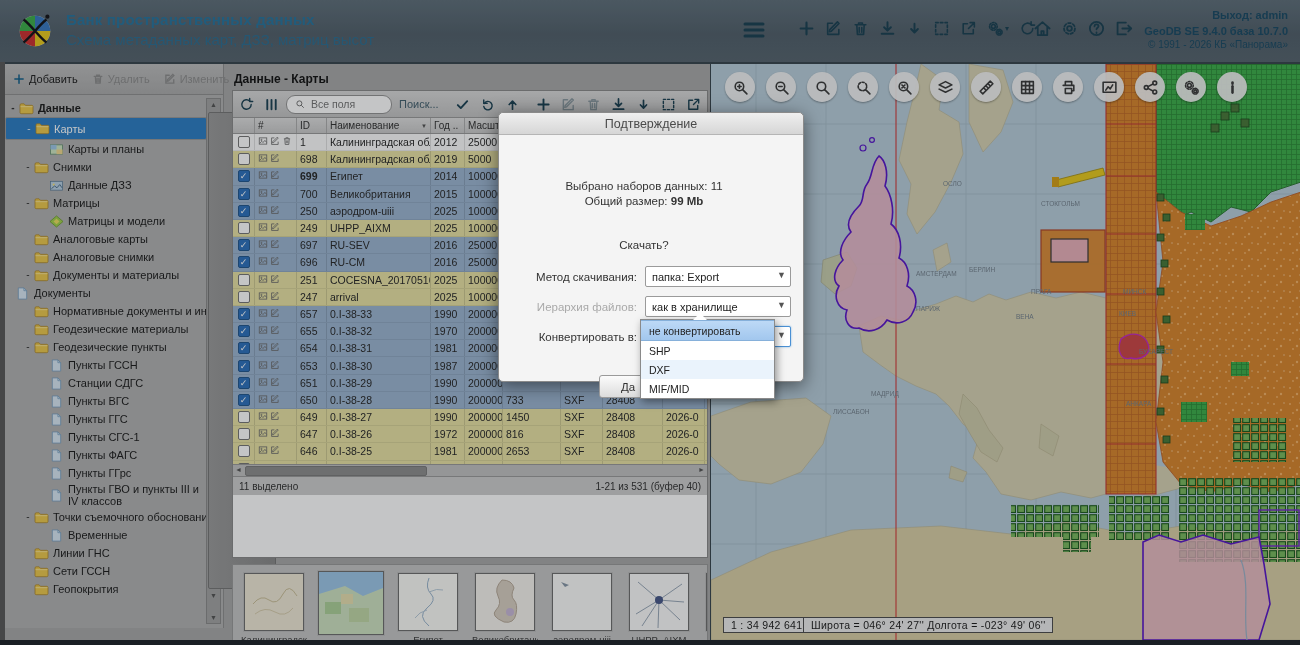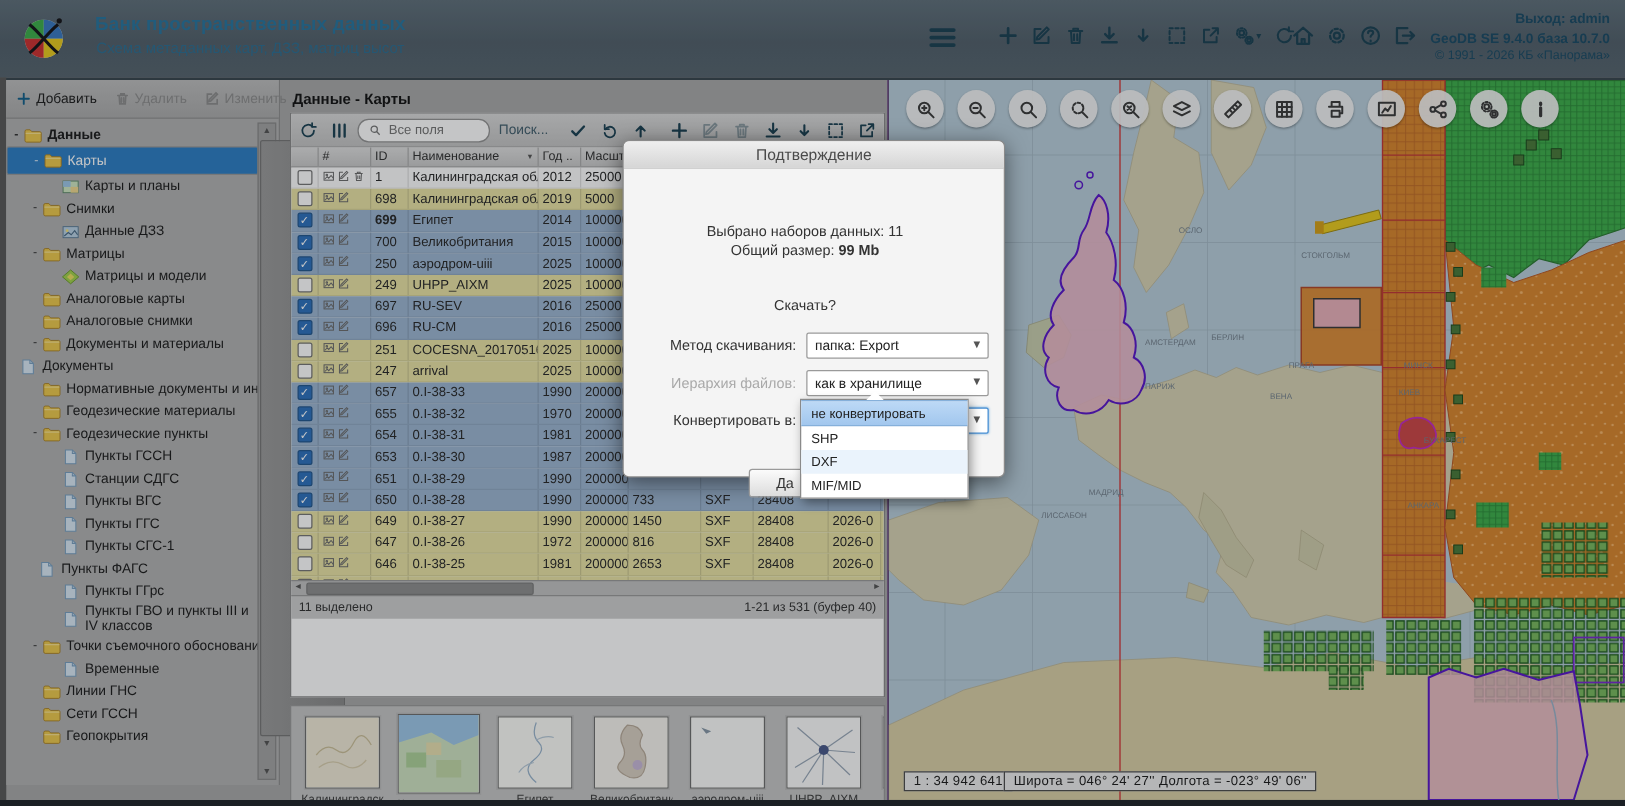--- a/index.html
+++ b/index.html
@@ -2,23 +2,23 @@
 <html><head>
 <meta charset="utf-8">
 <style>
   html,body{margin:0;padding:0;background:#666;}
   #app{position:relative;width:1300px;height:645px;background:#a9a9a9;overflow:hidden;
        font-family:"Liberation Sans",sans-serif;-webkit-font-smoothing:antialiased;}
   
   #hdr{position:absolute;left:0;top:0;width:1300px;height:62px;
        background:linear-gradient(#60707b,#53616b 55%,#57656f);border-bottom:2px solid #39464e;}
   #logo{position:absolute;left:14px;top:10px;width:42px;height:42px;}
-  #hdr-titles{position:absolute;left:76px;top:11px;}
+  #hdr-titles{position:absolute;left:66px;top:11px;}
   #hdr-title{font-size:15px;font-weight:bold;color:#2a759e;letter-spacing:.2px;}
-  #hdr-sub{font-size:12px;color:#2f6f92;margin-top:3px;text-align:center;}
+  #hdr-sub{font-size:15px;color:#2f6f92;margin-top:3px;}
   .hstrip{position:absolute;display:flex;align-items:center;gap:10px;color:#1c4254;}
   #hdr-menu{left:742px;top:18px;}
   #hdr-tools{left:798px;top:20px;}
   #hdr-right{left:1033px;top:19px;gap:8px;}
   #hdr-menu .tbi svg{width:24px;height:24px;}
   #hdr-tools .tbi svg{width:17px;height:17px;}
   #hdr-right .tbi svg{width:19px;height:19px;}
   #hdr-text{position:absolute;right:12px;top:9px;text-align:right;color:#1c4c66;}
   #hdr-logout{font-size:11px;font-weight:bold;}
   #hdr-ver{font-size:11px;font-weight:bold;margin-top:4px;}
@@ -523,21 +523,21 @@
           </svg>
     <span class="lbl">Пункты ГГС</span>
   </div>
         <div class="ti" style="padding-left: 34px;">
     <span class="exp"></span>
     <svg class="tico">
             <use href="#i-doc"></use>
           </svg>
     <span class="lbl">Пункты СГС-1</span>
   </div>
-        <div class="ti" style="padding-left: 15px;">
+        <div class="ti" style="padding-left: 34px;">
     <span class="exp"></span>
     <svg class="tico">
             <use href="#i-doc"></use>
           </svg>
     <span class="lbl">Пункты ФАГС</span>
   </div>
         <div class="ti" style="padding-left: 34px;">
     <span class="exp"></span>
     <svg class="tico">
             <use href="#i-doc"></use>

